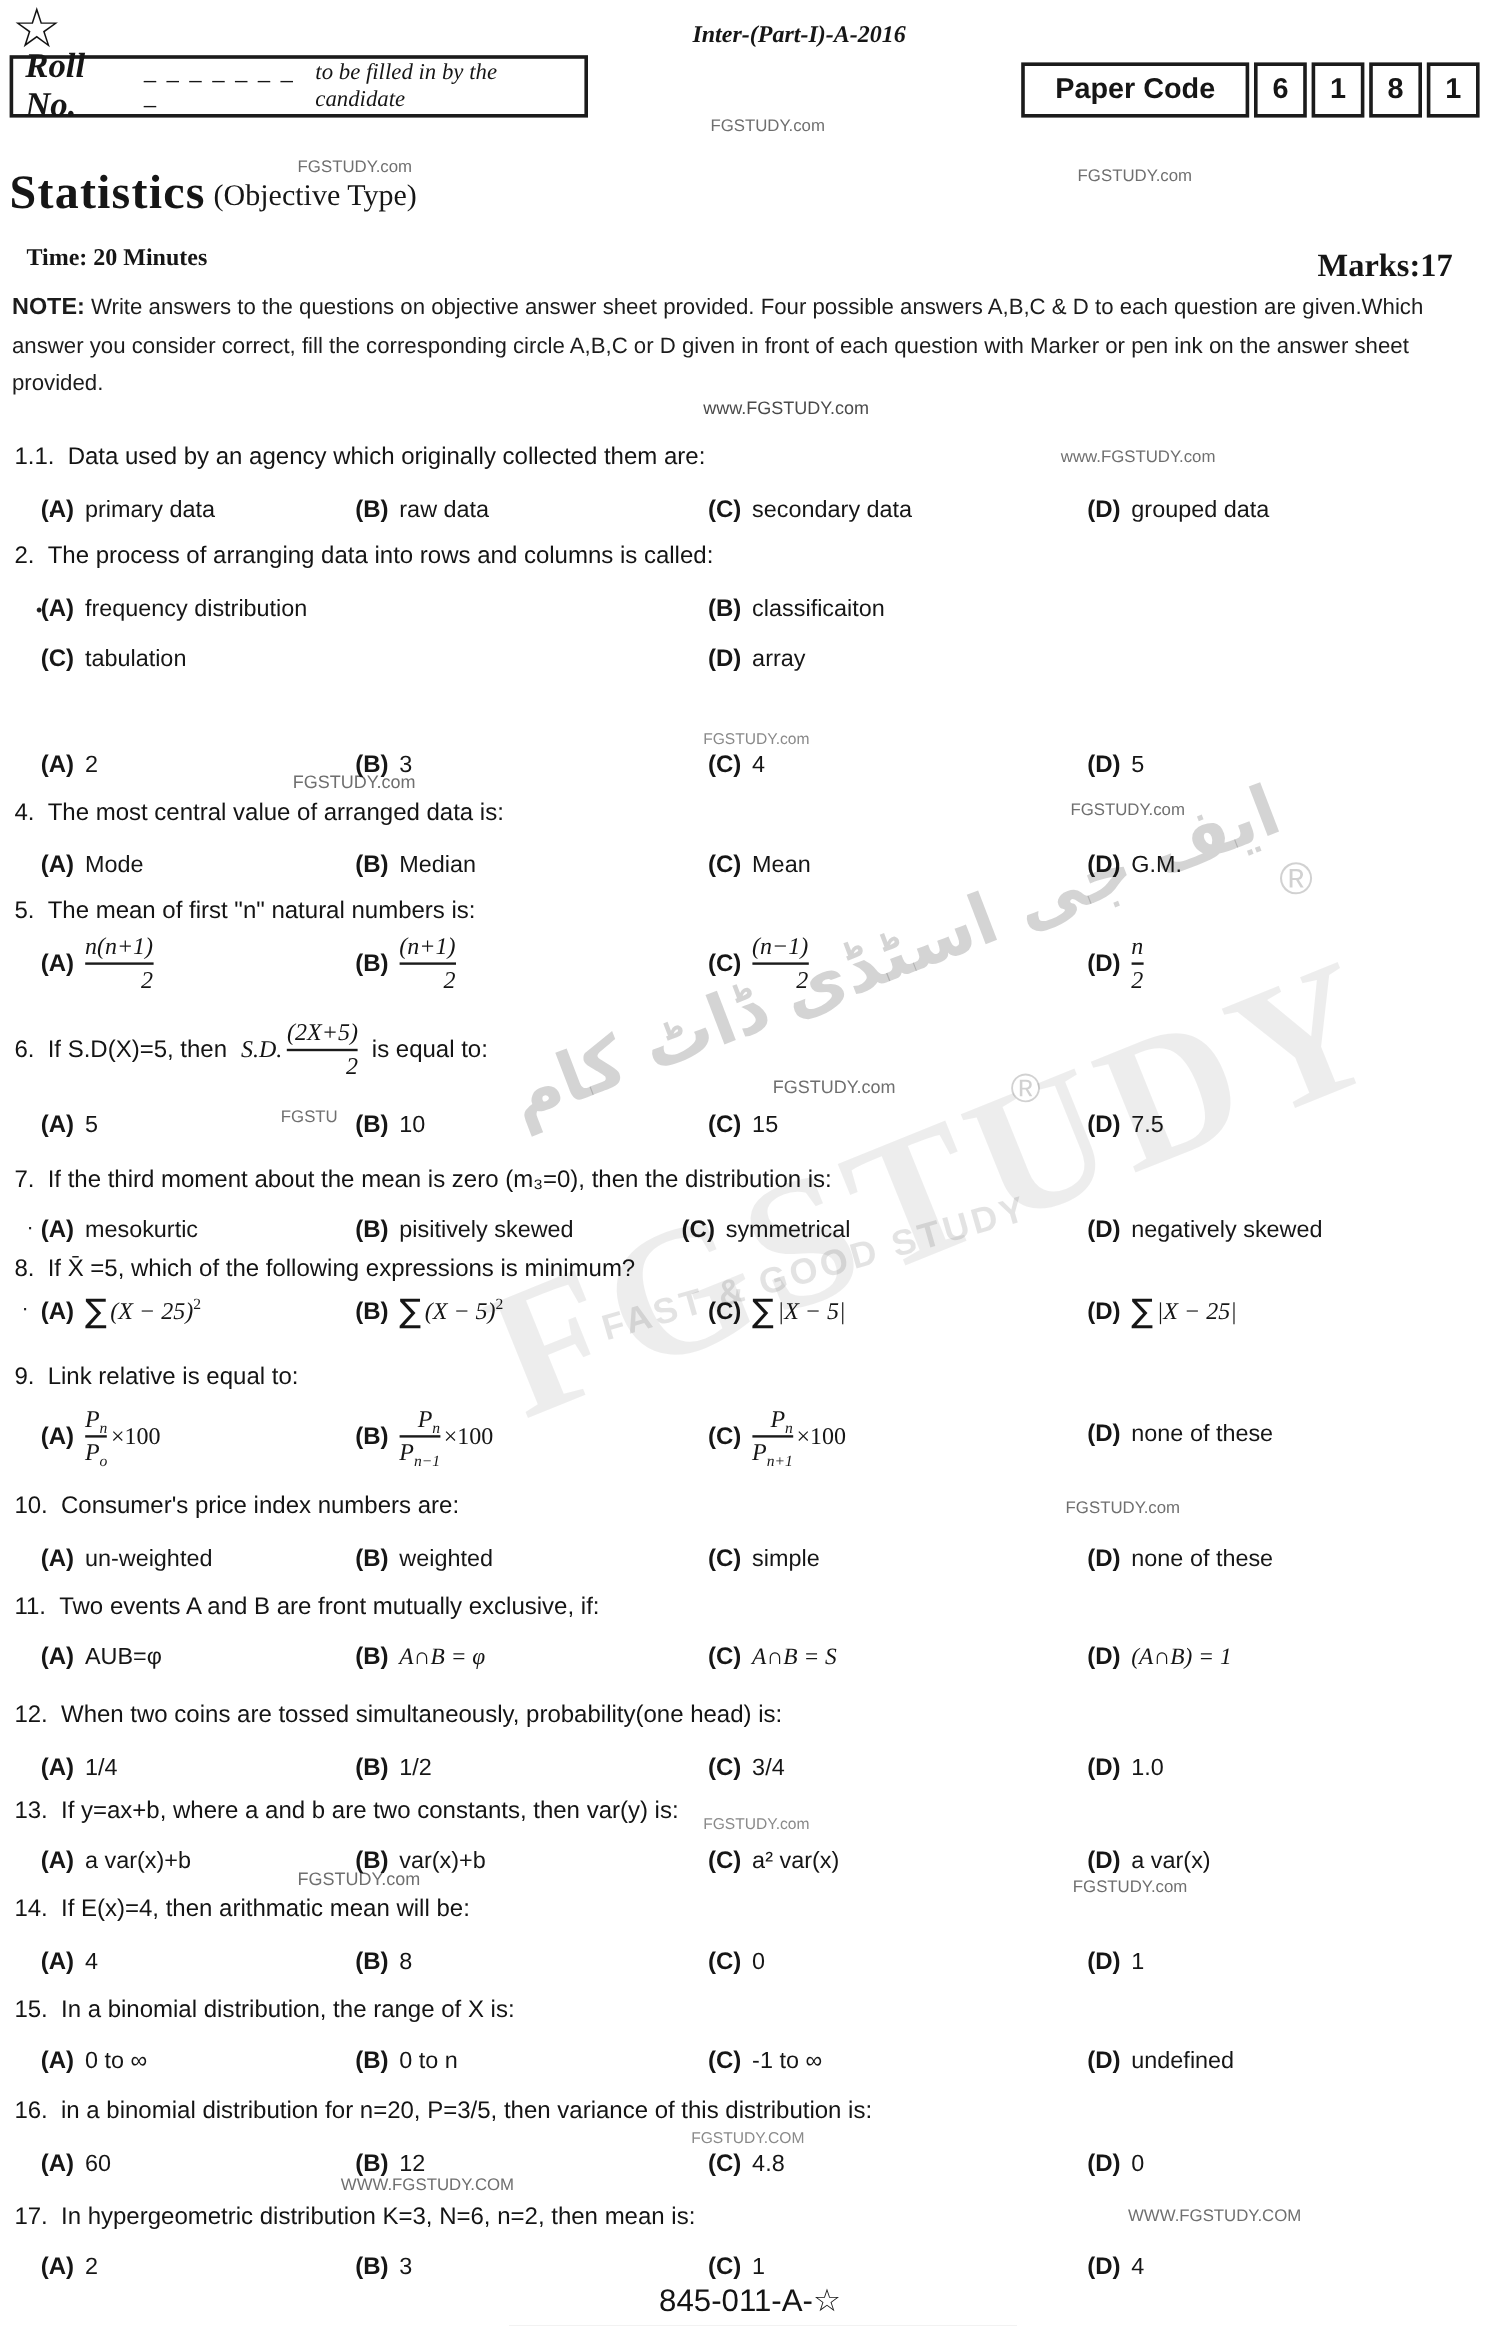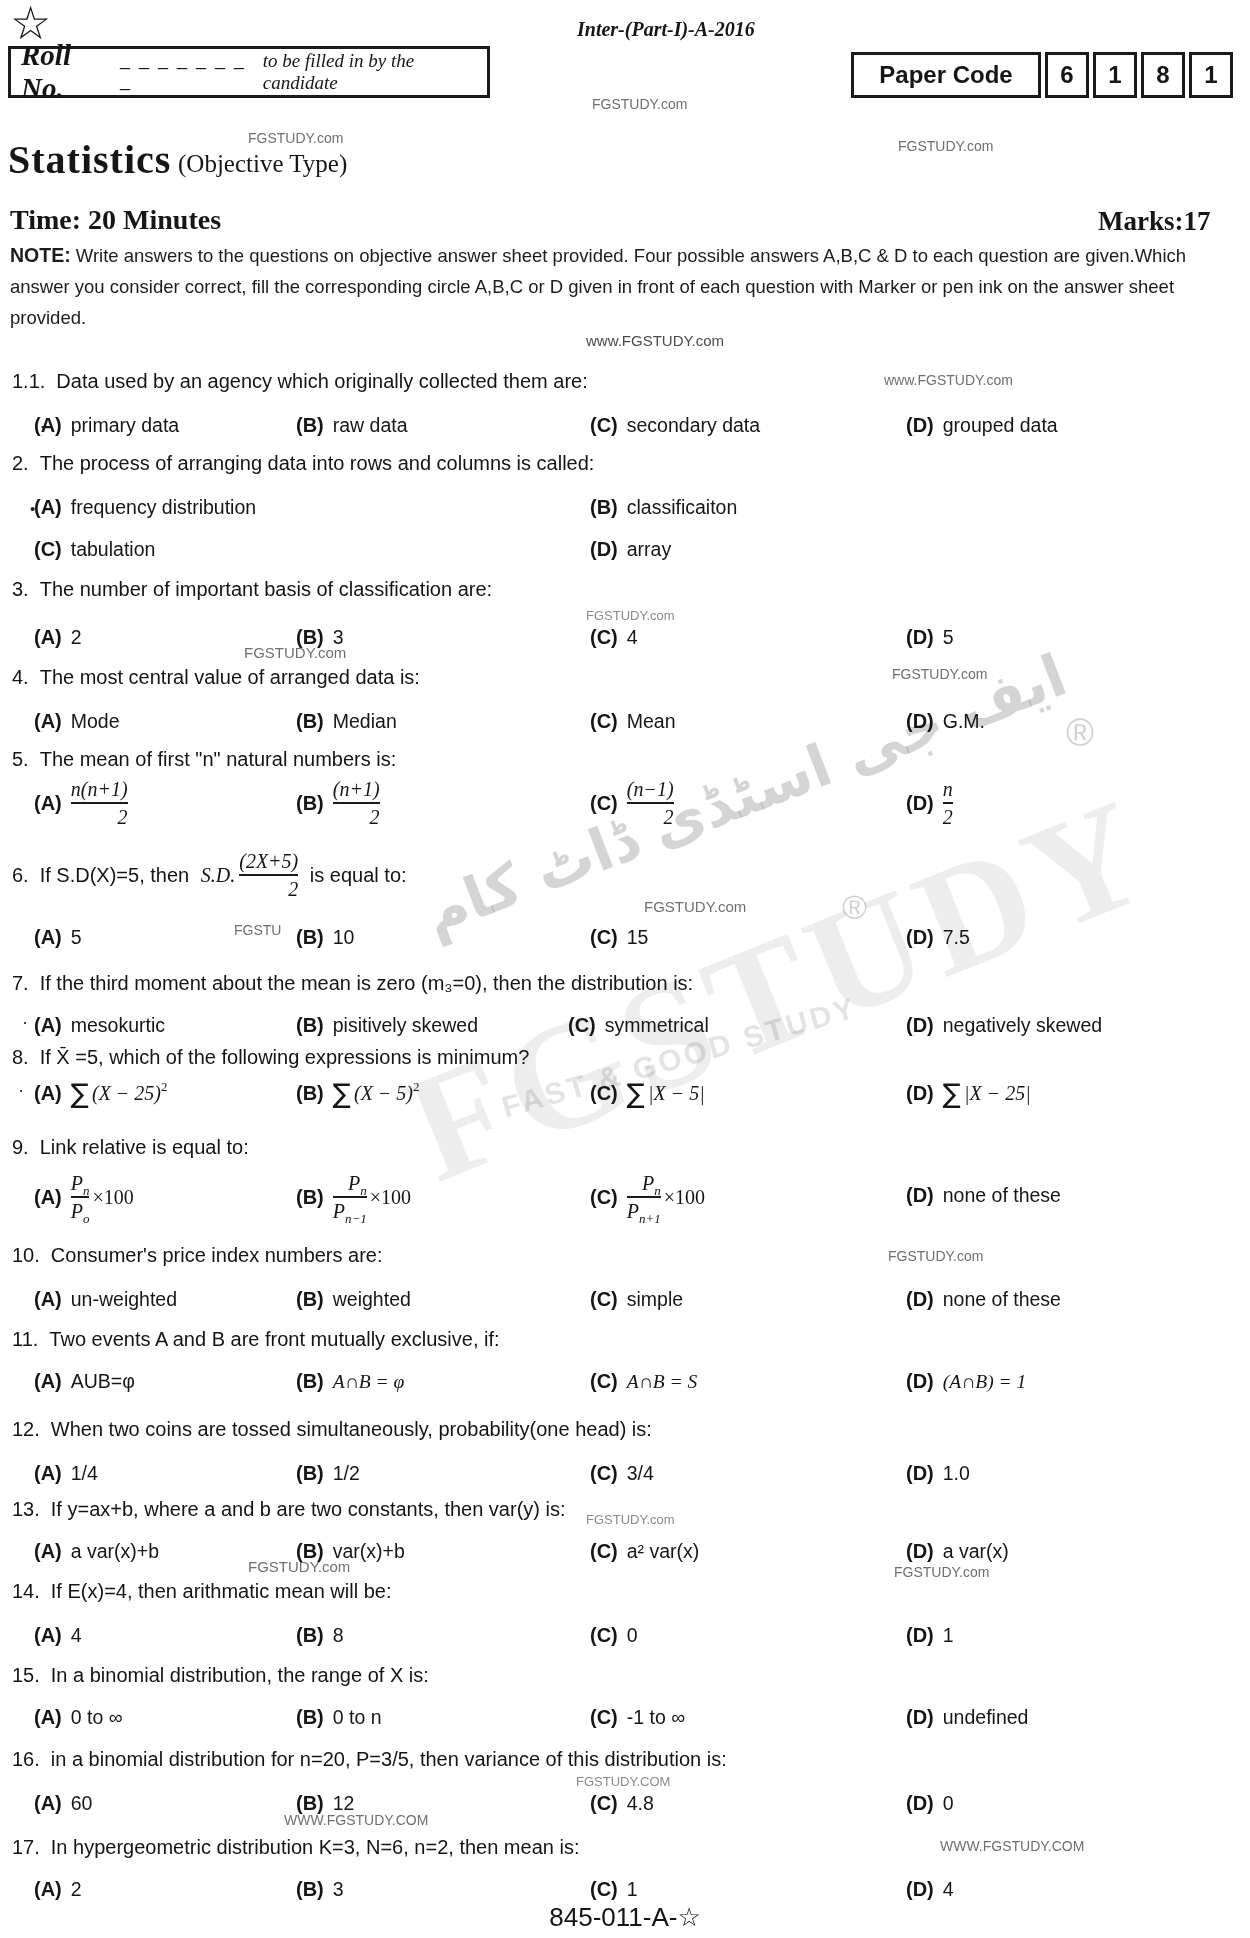--- a/index.html
+++ b/index.html
@@ -17,21 +17,21 @@
   .roll-note{font-family:"Liberation Serif",serif;font-style:italic;font-size:19px;}
   .pcwrap{position:absolute;left:851px;top:52px;height:46px;display:flex;gap:4px;border-radius:20px;}
   .pc-label{border:3px solid #1b1b1b;display:flex;align-items:center;justify-content:center;
             width:190px;font-weight:bold;font-size:24px;box-sizing:border-box;}
   .pc-cell{border:3px solid #1b1b1b;display:flex;align-items:center;justify-content:center;
            width:44px;font-weight:bold;font-size:24px;box-sizing:border-box;}
   .sessions{position:absolute;left:358px;top:92px;font-weight:bold;font-size:27px;letter-spacing:-0.5px;}
   .subject{position:absolute;left:8px;top:136px;font-family:"Liberation Serif",serif;
            font-weight:bold;font-size:40px;letter-spacing:1px;}
   .ptype{position:absolute;left:178px;top:150px;font-family:Liberation Serif, serif;font-size:25px;}
-  .time{position:absolute;left:10px;top:204px;font-family:"Liberation Serif",serif;font-weight:bold;font-size:28px;}
+  .time{position:absolute;left:22px;top:204px;font-family:"Liberation Serif",serif;font-weight:bold;font-size:20px;}
   .marks{position:absolute;left:1098px;top:206px;font-family:"Liberation Serif",serif;font-weight:bold;font-size:27px;}
   .note{position:absolute;left:10px;top:240px;width:1190px;font-size:18.5px;line-height:31px;color:#1c1c1c;}
   .note b{font-size:19.5px;}
 
   
   .stem{position:absolute;left:12px;font-size:20px;white-space:nowrap;color:#141414;}
   .qno{margin-right:11px;}
   .row{position:absolute;left:0;width:100%;height:34px;}
   .opt{position:absolute;top:0;white-space:nowrap;font-size:19.5px;display:flex;align-items:center;}
   .oa{left:34px;}.ob{left:296px;}.oc{left:590px;}.od{left:906px;}
@@ -163,23 +163,20 @@
     <span class="opt oa">
         <b class="lbl">(C)</b>
         <span>tabulation</span>
       </span>
     <span class="opt oc">
         <b class="lbl">(D)</b>
         <span>array</span>
       </span>
   </div>
 
-  <div class="stem" style="top:578px;">
-    <span class="qno">3.</span><span>The number of important basis of classification are:</span>
-  </div>
   <div class="row" style="top:626px;">
     <span class="opt oa">
         <b class="lbl">(A)</b>
         <span>2</span>
       </span>
     <span class="opt ob">
         <b class="lbl">(B)</b>
         <span>3</span>
       </span>
     <span class="opt oc">

